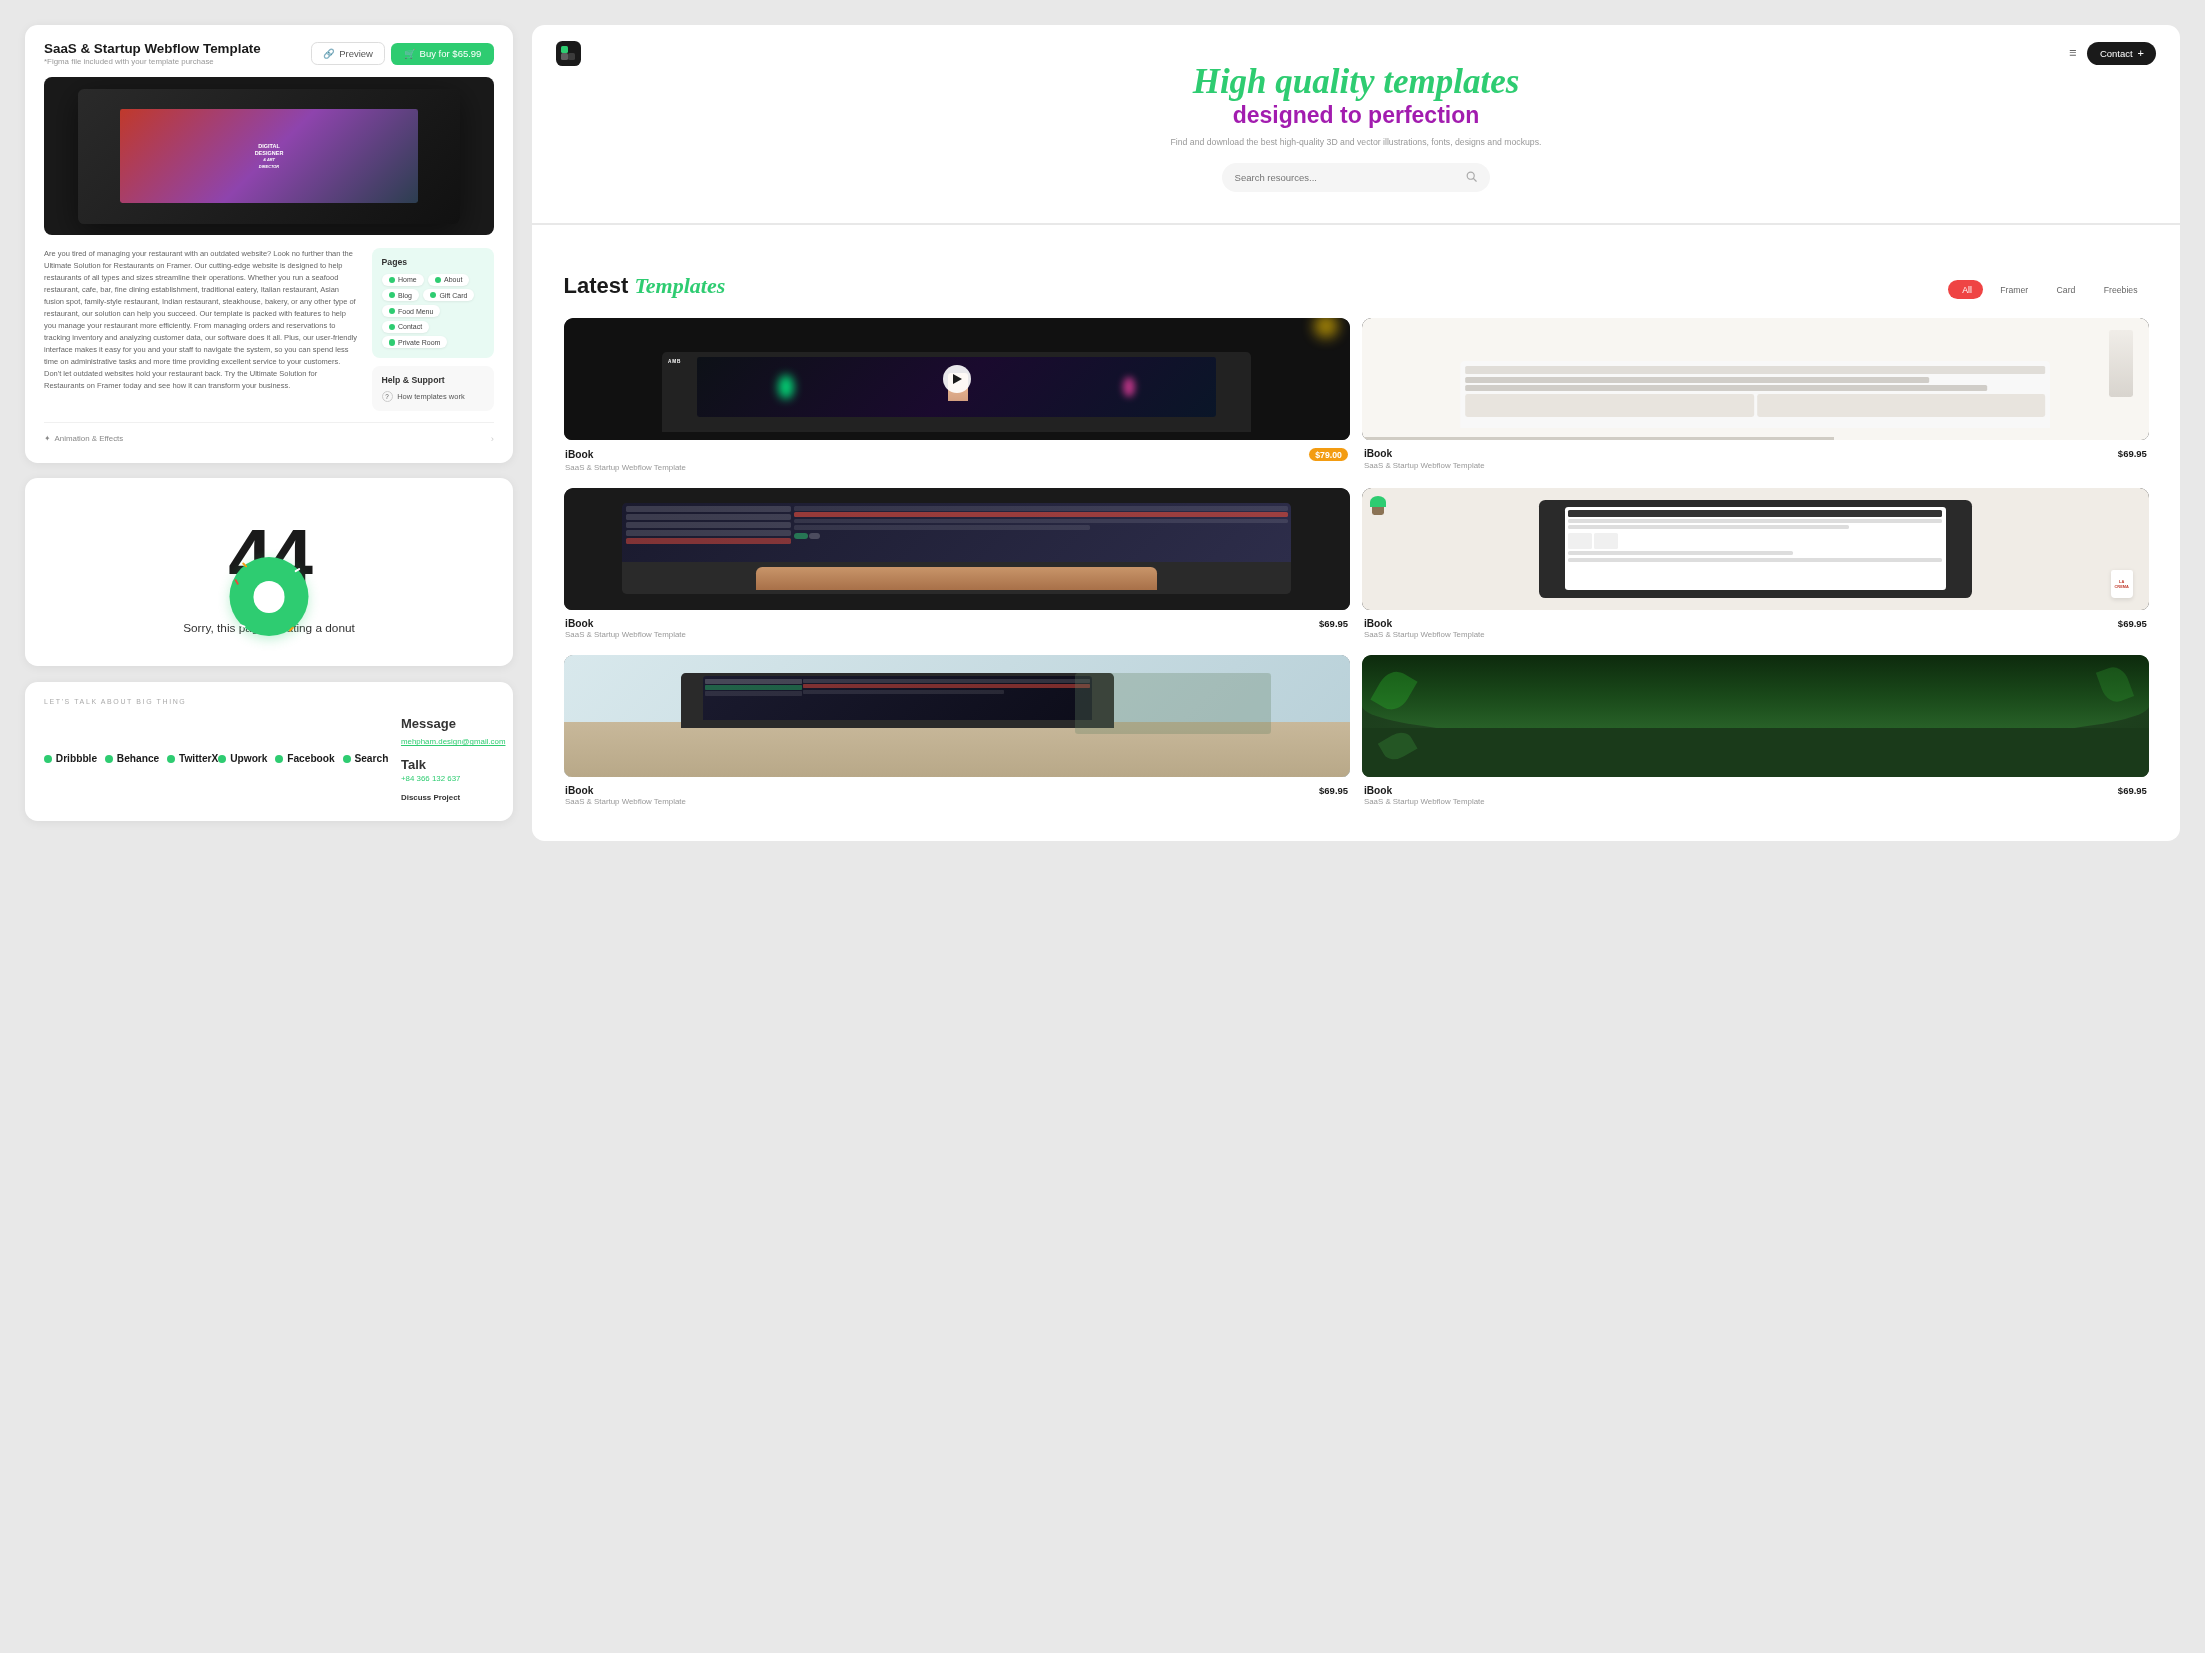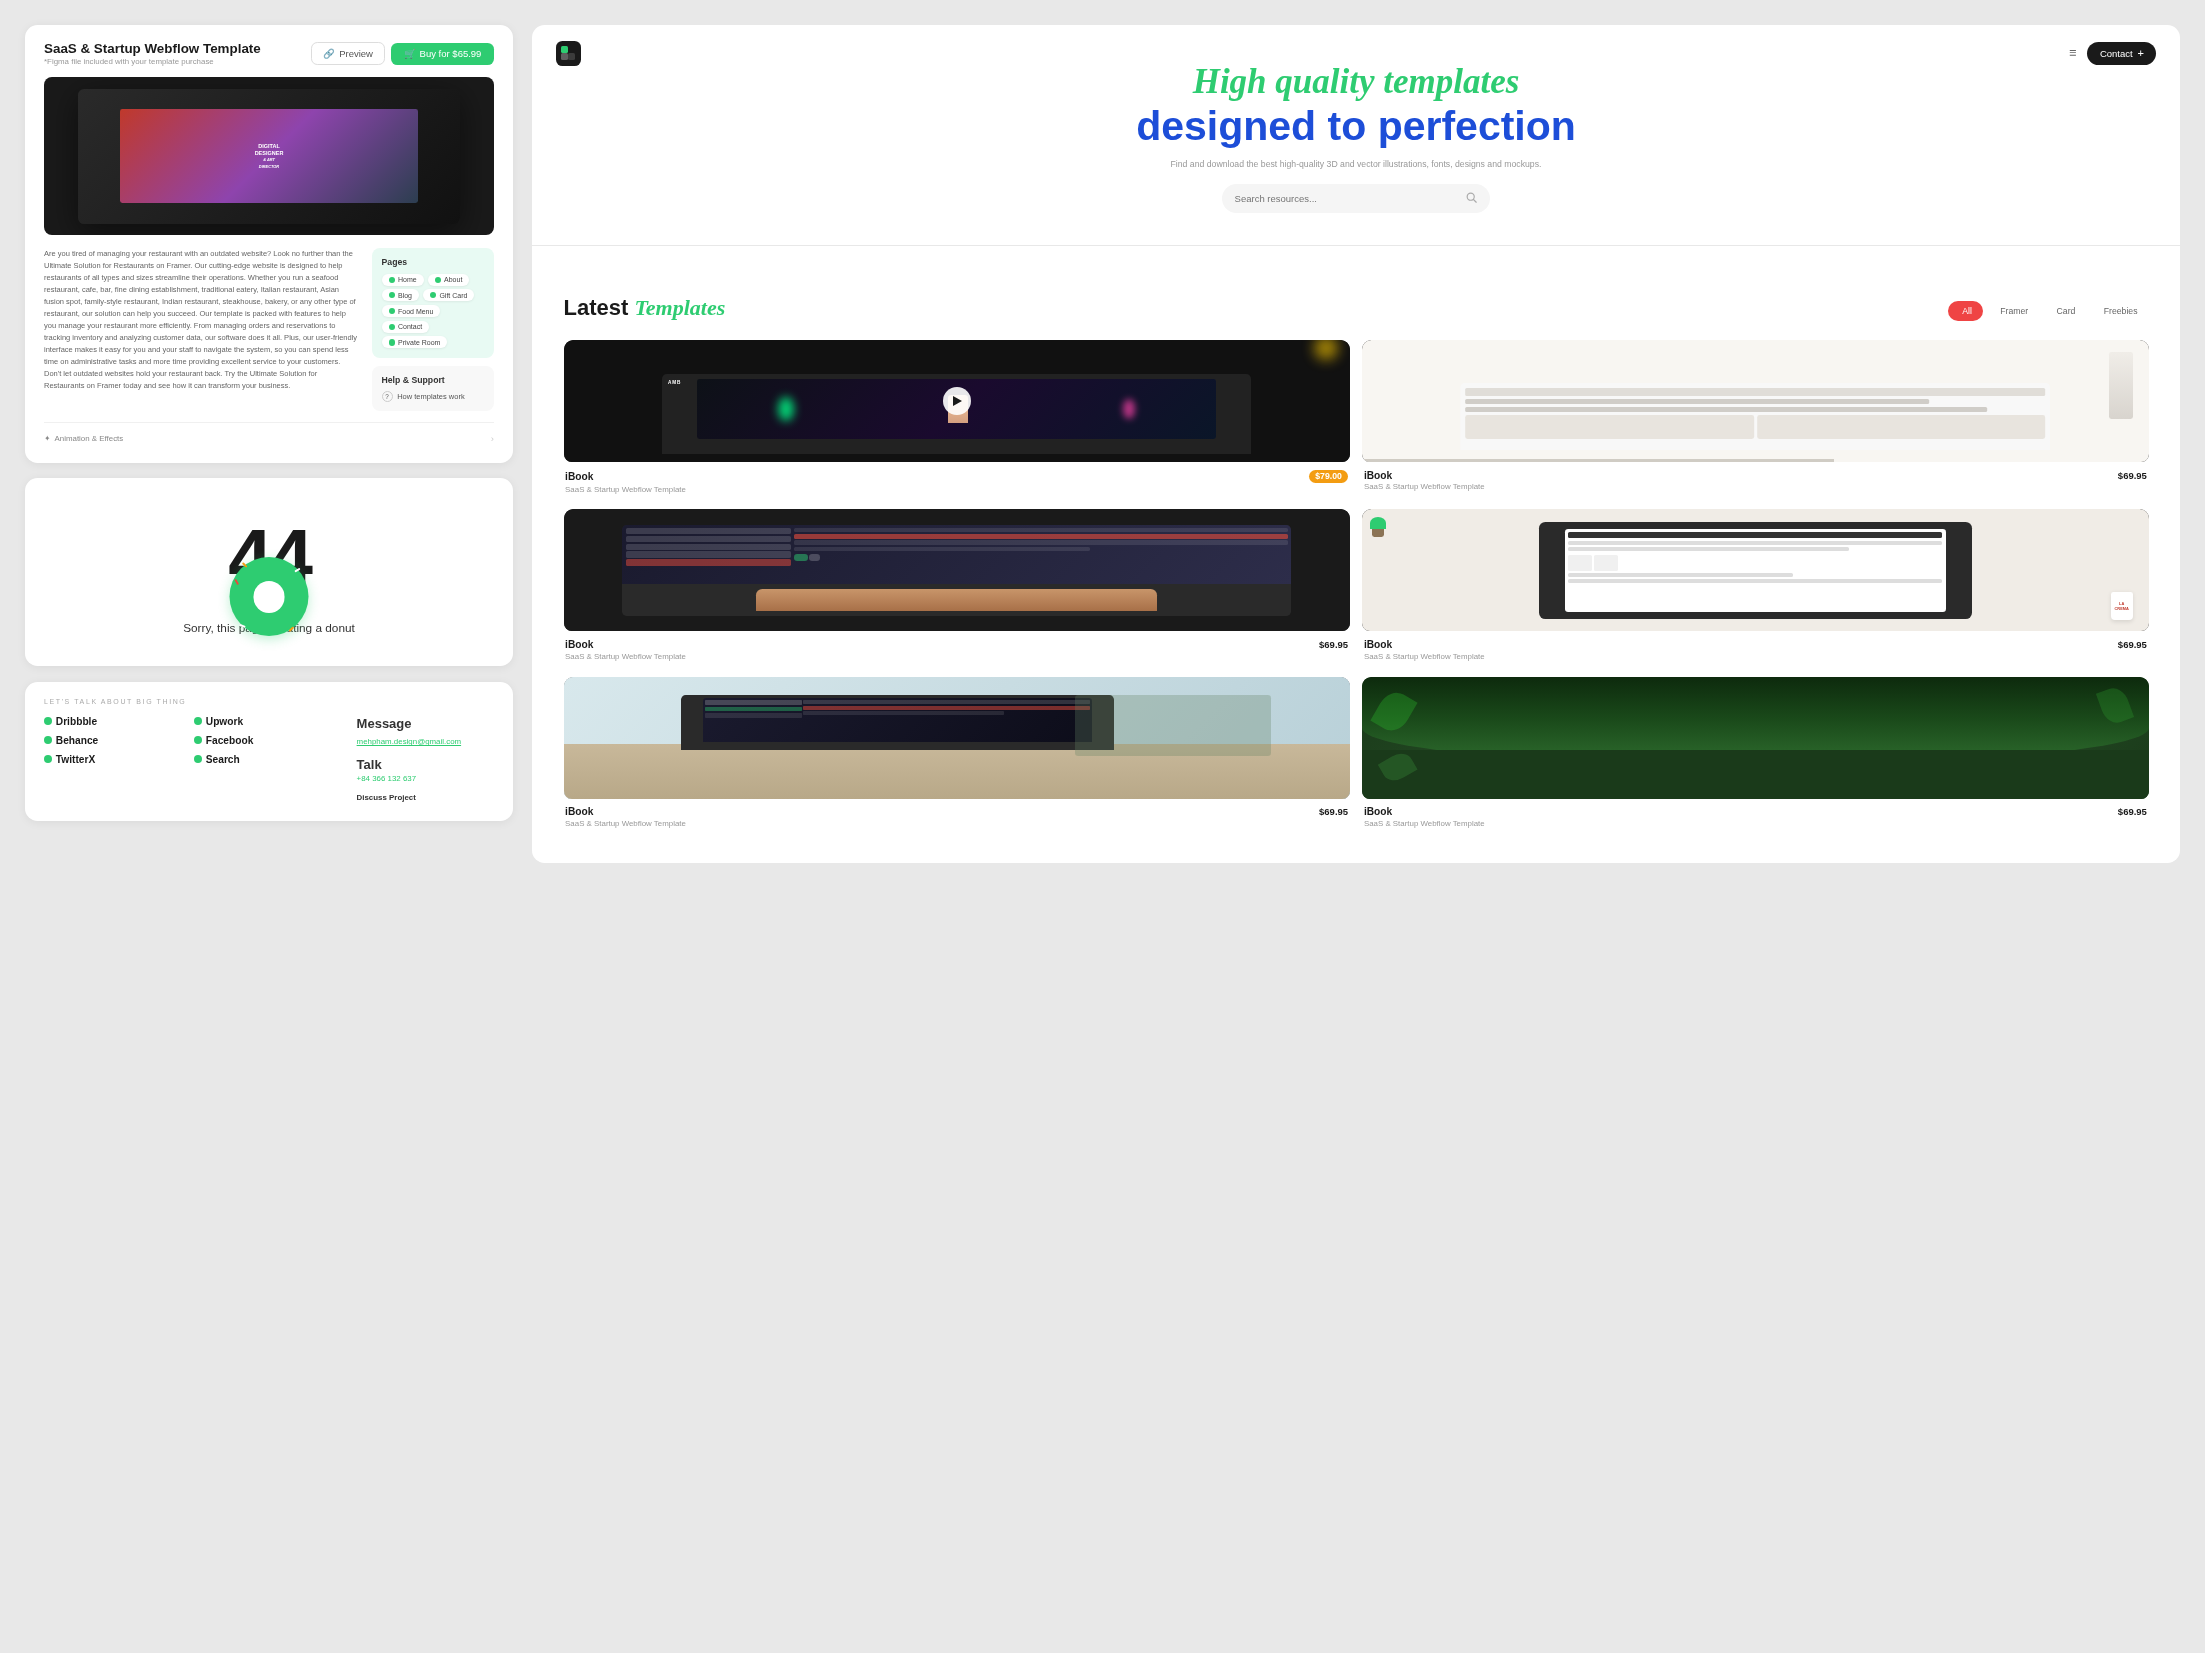--- a/index.html
+++ b/index.html
@@ -331,21 +331,21 @@
     }
 
     .footer-grid {
       display: grid;
       grid-template-columns: 1fr 1fr 1fr;
       gap: 0;
     }
 
     .footer-links-col {
       display: flex;
-      flex-direction: column;
+      flex-direction: row;
       gap: 7.9px;
       text-align: right;
     }
 
     .footer-link {
       font-size: 10.2px;
       font-weight: 600;
       color: #1a1a1a;
       display: flex;
       align-items: center;
@@ -464,23 +464,23 @@
     .hero-title-italic {
       font-size: 35px;
       font-weight: 700;
       font-style: italic;
       color: #2ecc71;
       line-height: 1.1;
       font-family: Georgia, serif;
     }
 
     .hero-title-main {
-      font-size: 41px;
+      font-size: 23px;
       font-weight: 700;
-      color: #1d4ed8;
+      color: #a21caf;
       line-height: 1.2;
     }
 
     .hero-subtitle {
       font-size: 8.7px;
       color: #999;
       margin-top: 7.9px;
       margin-bottom: 15.8px;
     }
 

